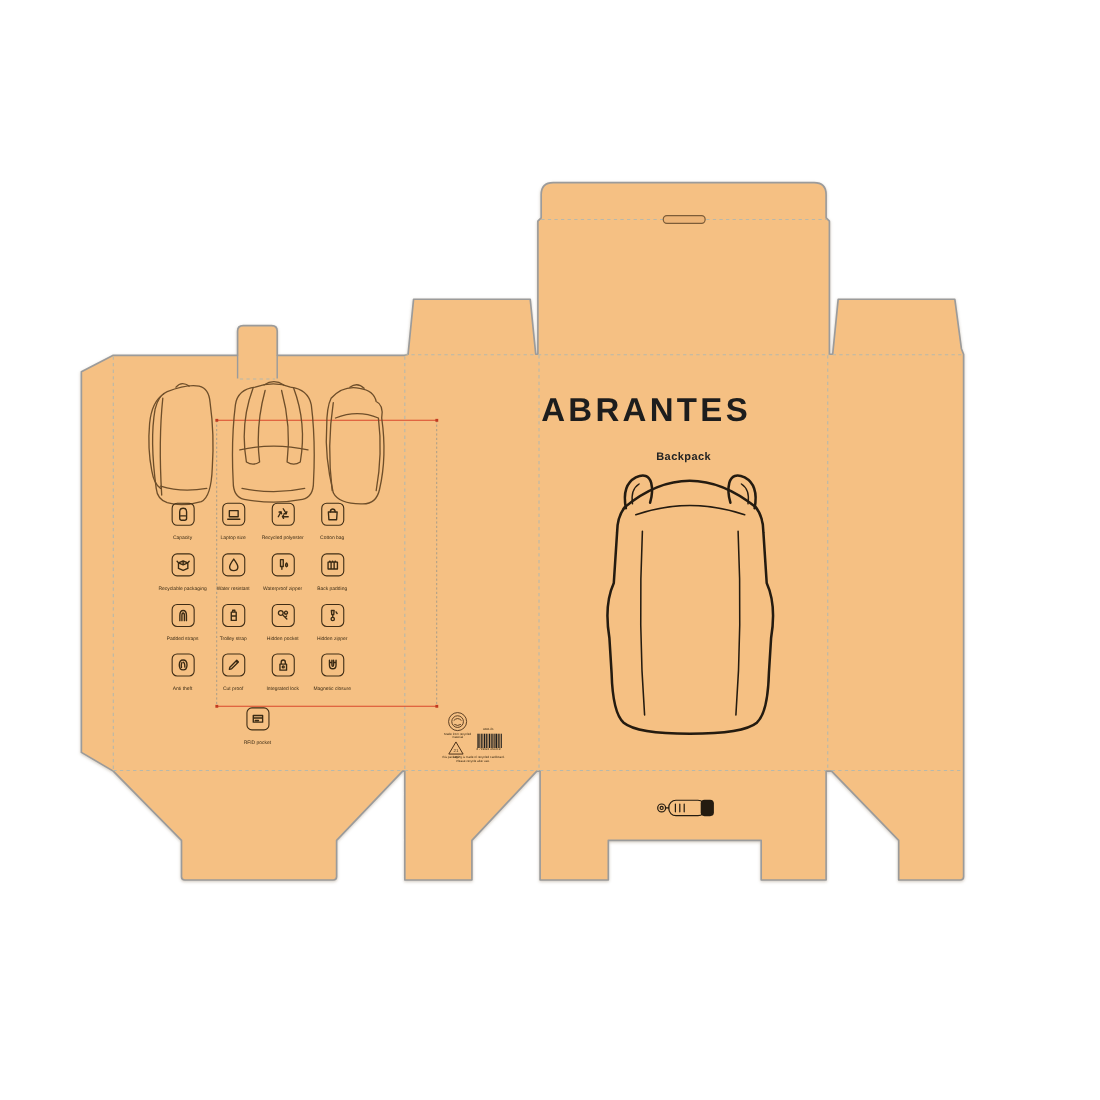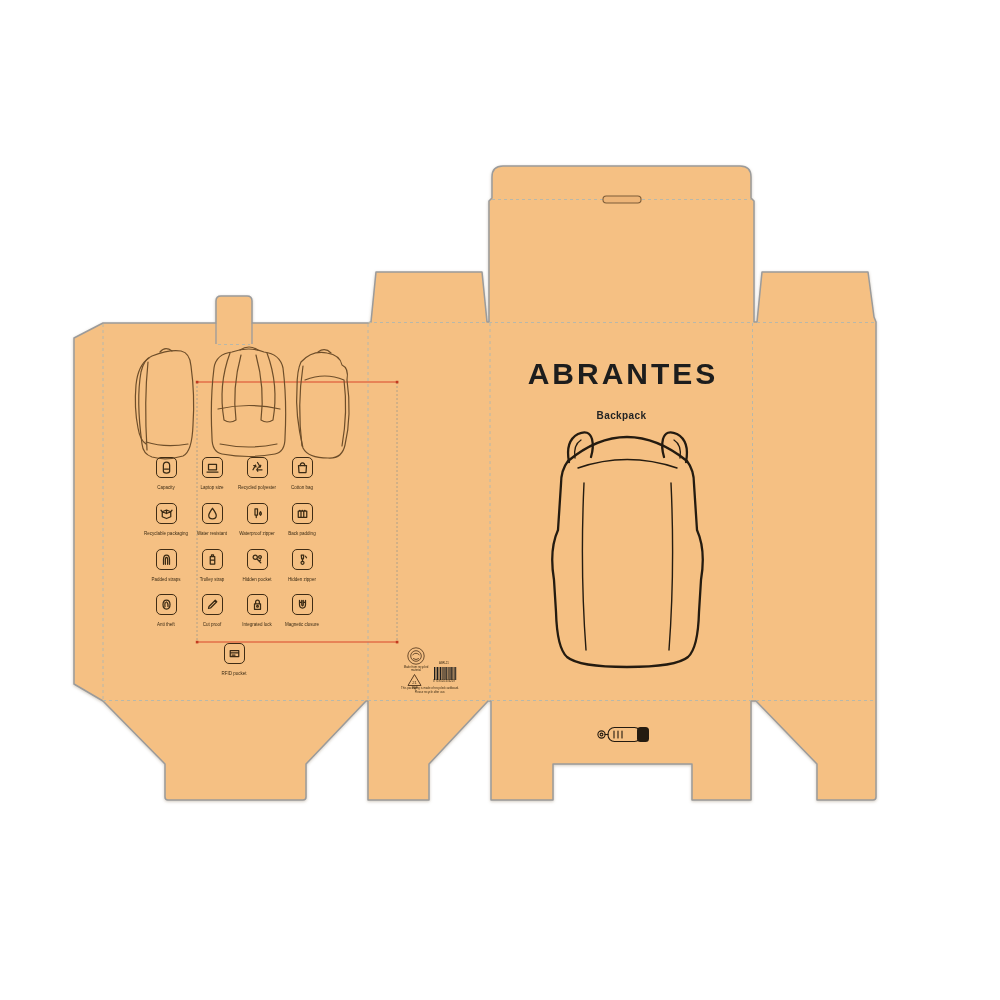--- a/index.html
+++ b/index.html
@@ -3,21 +3,21 @@
 <meta charset="utf-8">
 <style>
   html,body{margin:0;padding:0;background:#ffffff;font-family:"Liberation Sans",sans-serif;}
   #canvas{position:relative;width:1000px;height:1000px;background:#ffffff;overflow:hidden;}
   #dieline-svg{position:absolute;left:0;top:0;}
   .feat{position:absolute;width:64px;margin-left:-32px;text-align:center;}
   .fbox{display:inline-block;width:21px;height:21px;border:1.2px solid #3f2c15;border-radius:5px;box-sizing:border-box;}
   .fbox svg{display:block;width:100%;height:100%;padding:2px;box-sizing:border-box;}
   .glyph{stroke:#3a2a14;fill:none;stroke-width:1;stroke-linecap:round;stroke-linejoin:round;}
   .flabel{display:block;font-size:4.5px;line-height:5px;margin-top:3px;color:#3a2a14;white-space:nowrap;}
-  .title{position:absolute;left:489px;top:357px;width:265px;text-align:center;font-size:30px;font-weight:700;letter-spacing:3px;text-indent:3px;color:#1d1d1d;}
+  .title{position:absolute;left:489px;top:357px;width:265px;font-size:30px;font-weight:700;letter-spacing:3px;text-indent:3px;color:#1d1d1d;}
   .subtitle{position:absolute;left:489px;top:410px;width:265px;text-align:center;font-size:10px;font-weight:700;letter-spacing:.4px;color:#242424;}
   .micro{position:absolute;color:#3a2a14;text-align:center;}
   .cert-lines{left:396px;top:666px;width:40px;font-size:2.8px;line-height:3.4px;}
   .pap-code{left:402px;top:687px;width:26px;font-size:2.8px;line-height:3.2px;}
   .barcode-stack{left:430px;top:662px;width:28px;font-size:2.8px;line-height:3.4px;}
   .fineprint{left:398px;top:687px;width:64px;font-size:2.8px;line-height:3.6px;}
 </style>
 </head>
 <body>
 

